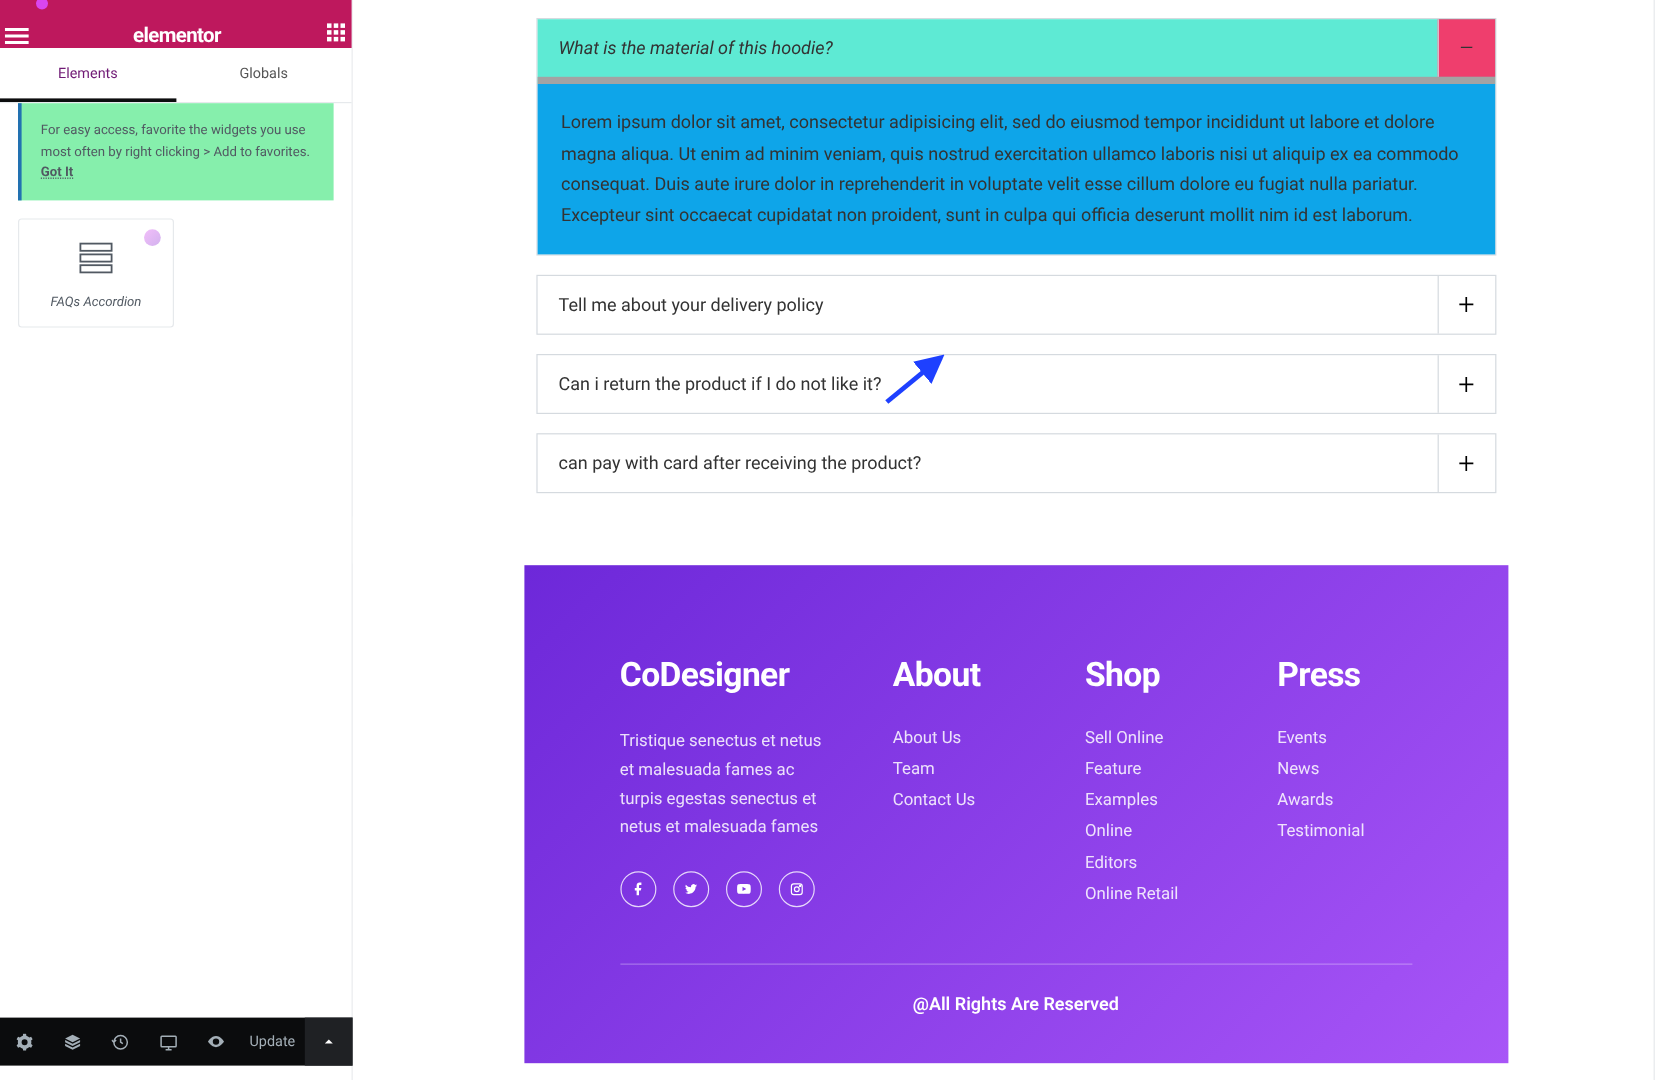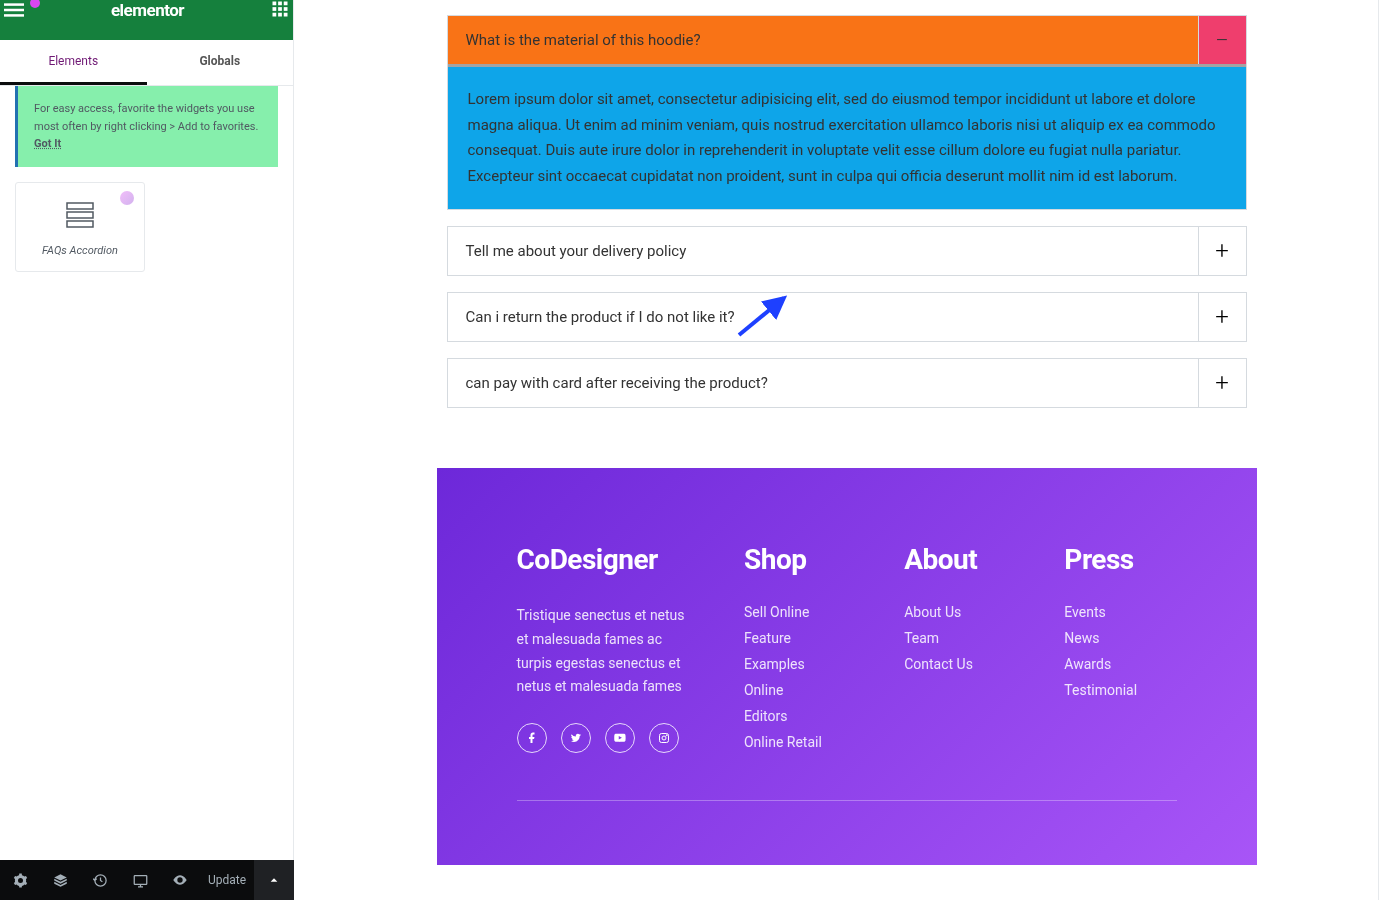--- a/index.html
+++ b/index.html
@@ -1,58 +1,58 @@
 <!DOCTYPE html>
 <html><head>
 <meta charset="utf-8">
 <style>
 * { margin: 0; padding: 0; box-sizing: border-box; }
 body { font-family: -apple-system, BlinkMacSystemFont, "Segoe UI", Roboto, sans-serif; background: #fff; width: 1399px; height: 900px; overflow: hidden; position: relative; }
 
 
 .sidebar { width: 294px; height: 100%; background: #fff; position: absolute; left: 0; top: 0; display: flex; flex-direction: column; border-right: 1px solid #e6e9ec; }
-.sidebar-header { height: 40px; background: #15803d; display: flex; align-items: flex-start; justify-content: space-between; padding: 0 4px; position: relative; }
+.sidebar-header { height: 40px; background: #be185d; display: flex; align-items: flex-end; justify-content: space-between; padding: 0 4px; position: relative; }
 .menu-btn { color: #fff; cursor: pointer; display: flex; align-items: center; }
 .menu-btn svg { width: 20px; height: 20px; }
 .pink-dot { position: absolute; top: -2px; left: 30px; width: 10px; height: 10px; background: #d946ef; border-radius: 50%; }
 .logo { color: #fff; font-weight: 700; font-size: 17px; letter-spacing: -0.5px; }
 .grid-btn { color: #fff; cursor: pointer; }
 .grid-btn svg { width: 18px; height: 18px; }
 
 .tabs { display: flex; border-bottom: 1px solid #e6e9ec; }
-.tab { flex: 1; text-align: center; padding: 14px 0; font-size: 12px; color: #555; cursor: pointer; font-weight: bold; }
+.tab { flex: 1; text-align: center; padding: 14px 0; font-size: 12px; color: #555; cursor: pointer; }
 .tab.active { font-weight: 400; color: #701a75; border-bottom: 3px solid #0c0d0e; }
 
 .search-wrap { padding: 20px 15px 12px; }
 .search-box { position: relative; }
 .search-input { width: 100%; padding: 9px 10px 9px 34px; border: 1px solid #d5dadf; border-radius: 3px; font-size: 12px; font-style: italic; color: #a4afb7; outline: none; }
 .search-icon { position: absolute; left: 12px; top: 50%; transform: translateY(-50%); color: #a4afb7; }
 
 .tip-box { margin: 0 15px; padding: 14px 16px; background: #86efac; border-left: 3px solid #2271b1; font-size: 11px; color: #515962; line-height: 1.6; }
 .tip-box .gotit { font-weight: 700; text-decoration: underline dotted; cursor: pointer; }
 
 .widget-grid { padding: 15px; display: flex; }
 .widget-card { width: 130px; border: 1px solid #e6e9ec; border-radius: 3px; padding: 18px 10px 14px; text-align: center; cursor: move; position: relative; font-style: italic; }
 .widget-badge { position: absolute; top: 8px; right: 10px; width: 14px; height: 14px; border-radius: 50%; background: linear-gradient(135deg, #d946ef, #7e22ce); opacity: 0.35; }
 .widget-icon { font-size: 30px; color: #515962; margin-bottom: 8px; display: block; }
 .widget-label { font-size: 11px; color: #515962; }
 
-.sidebar-footer { position: absolute; bottom: 0; left: 0; width: 294px; height: 40px; background: #0b0c0d; display: flex; align-items: center; }
+.sidebar-footer { position: absolute; bottom: 12px; left: 0; width: 294px; height: 40px; background: #0b0c0d; display: flex; align-items: center; }
 .footer-icon { width: 40px; height: 40px; display: flex; align-items: center; justify-content: center; color: #a4afb7; cursor: pointer; font-size: 14px; }
 .update-btn { flex: 1; text-align: center; color: #a4afb7; font-size: 12px; cursor: pointer; }
 .caret-btn { width: 40px; height: 40px; display: flex; align-items: center; justify-content: center; color: #fff; background: #1f2124; cursor: pointer; }
 
 .collapse-handle { position: absolute; left: 294px; top: 430px; width: 14px; height: 40px; background: #fff; border: 1px solid #e6e9ec; border-left: none; display: flex; align-items: center; justify-content: center; font-size: 10px; color: #a4afb7; cursor: pointer; }
 
 
 .preview { position: absolute; left: 294px; top: 0; right: 0; height: 100%; background: #fff; overflow: hidden; }
 .faq-container { width: 800px; margin: 0 auto; margin-top: 15px; }
 
 .faq-item { border: 1px solid #d5dadf; margin-bottom: 16px; }
-.faq-item.open .faq-head { background: #f97316; border-bottom: 3px solid #a3a3a3; }
+.faq-item.open .faq-head { background: #5eead4; border-bottom: 6px solid #a3a3a3; font-style: italic; }
 .faq-head { display: flex; align-items: center; justify-content: space-between; cursor: pointer; }
 .faq-q { padding: 14px 18px; font-size: 15px; color: #333; flex: 1; }
 .faq-toggle { width: 48px; height: 48px; display: flex; align-items: center; justify-content: center; font-size: 24px; font-weight: 300; border-left: 1px solid #d5dadf; }
 .faq-item.open .faq-toggle { background: #ef3e6d; color: #333; font-size: 20px; }
 .faq-body { padding: 20px; font-size: 15px; line-height: 1.7; color: #333; background: #0ea5e9; }
 
 .arrow-annotation { position: absolute; left: 440px; top: 290px; color: #1e40ff; font-size: 40px; }
 
 
 .site-footer { width: 820px; margin: 0 auto; margin-top: 60px; background: linear-gradient(135deg, #6d28d9, #a855f7); padding: 75px 80px 40px; color: #fff; }
@@ -232,39 +232,40 @@
               <svg width="12" height="12" viewBox="0 0 24 24" fill="none" stroke="currentColor" stroke-width="2">
                 <rect x="3" y="3" width="18" height="18" rx="4"></rect>
                 <circle cx="12" cy="12" r="4"></circle>
                 <circle cx="17.5" cy="6.5" r="1" fill="currentColor"></circle>
               </svg>
             </div>
         </div>
       </div>
 
       <div class="footer-col links">
+        <h3>About</h3>
+        <span class="link">About Us</span>
+        <span class="link">Team</span>
+        <span class="link">Contact Us</span>
+      </div>
+
+      <div class="footer-col links">
         <h3>Shop</h3>
         <span class="link">Sell Online</span>
         <span class="link">Feature</span>
         <span class="link">Examples</span>
         <span class="link">Online</span>
         <span class="link">Editors</span>
         <span class="link">Online Retail</span>
       </div>
 
       <div class="footer-col links">
-        <h3>About</h3>
-        <span class="link">About Us</span>
-        <span class="link">Team</span>
-        <span class="link">Contact Us</span>
-      </div>
-
-      <div class="footer-col links">
         <h3>Press</h3>
         <span class="link">Events</span>
         <span class="link">News</span>
         <span class="link">Awards</span>
         <span class="link">Testimonial</span>
       </div>
     </div>
     <hr class="footer-divider">
+    <div class="copyright">@All Rights Are Reserved</div>
   </div>
 </div>
 
 </body></html>

